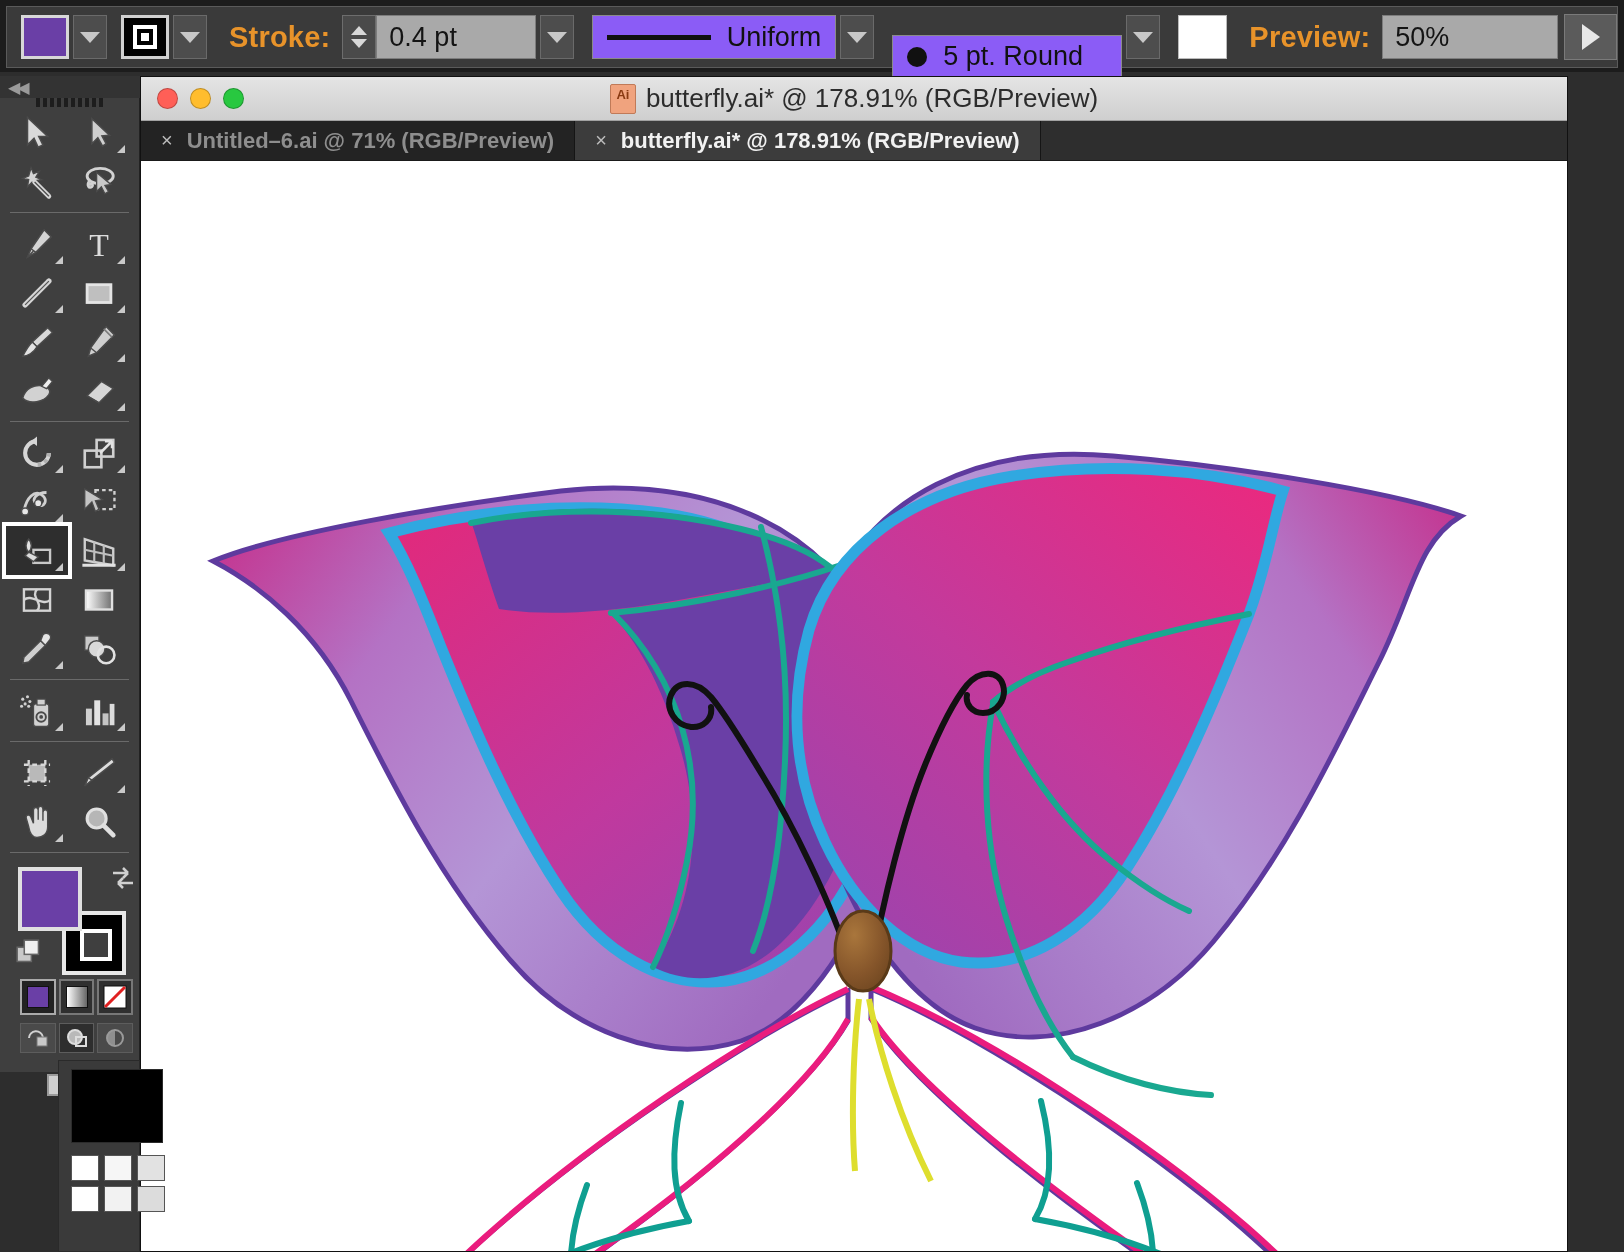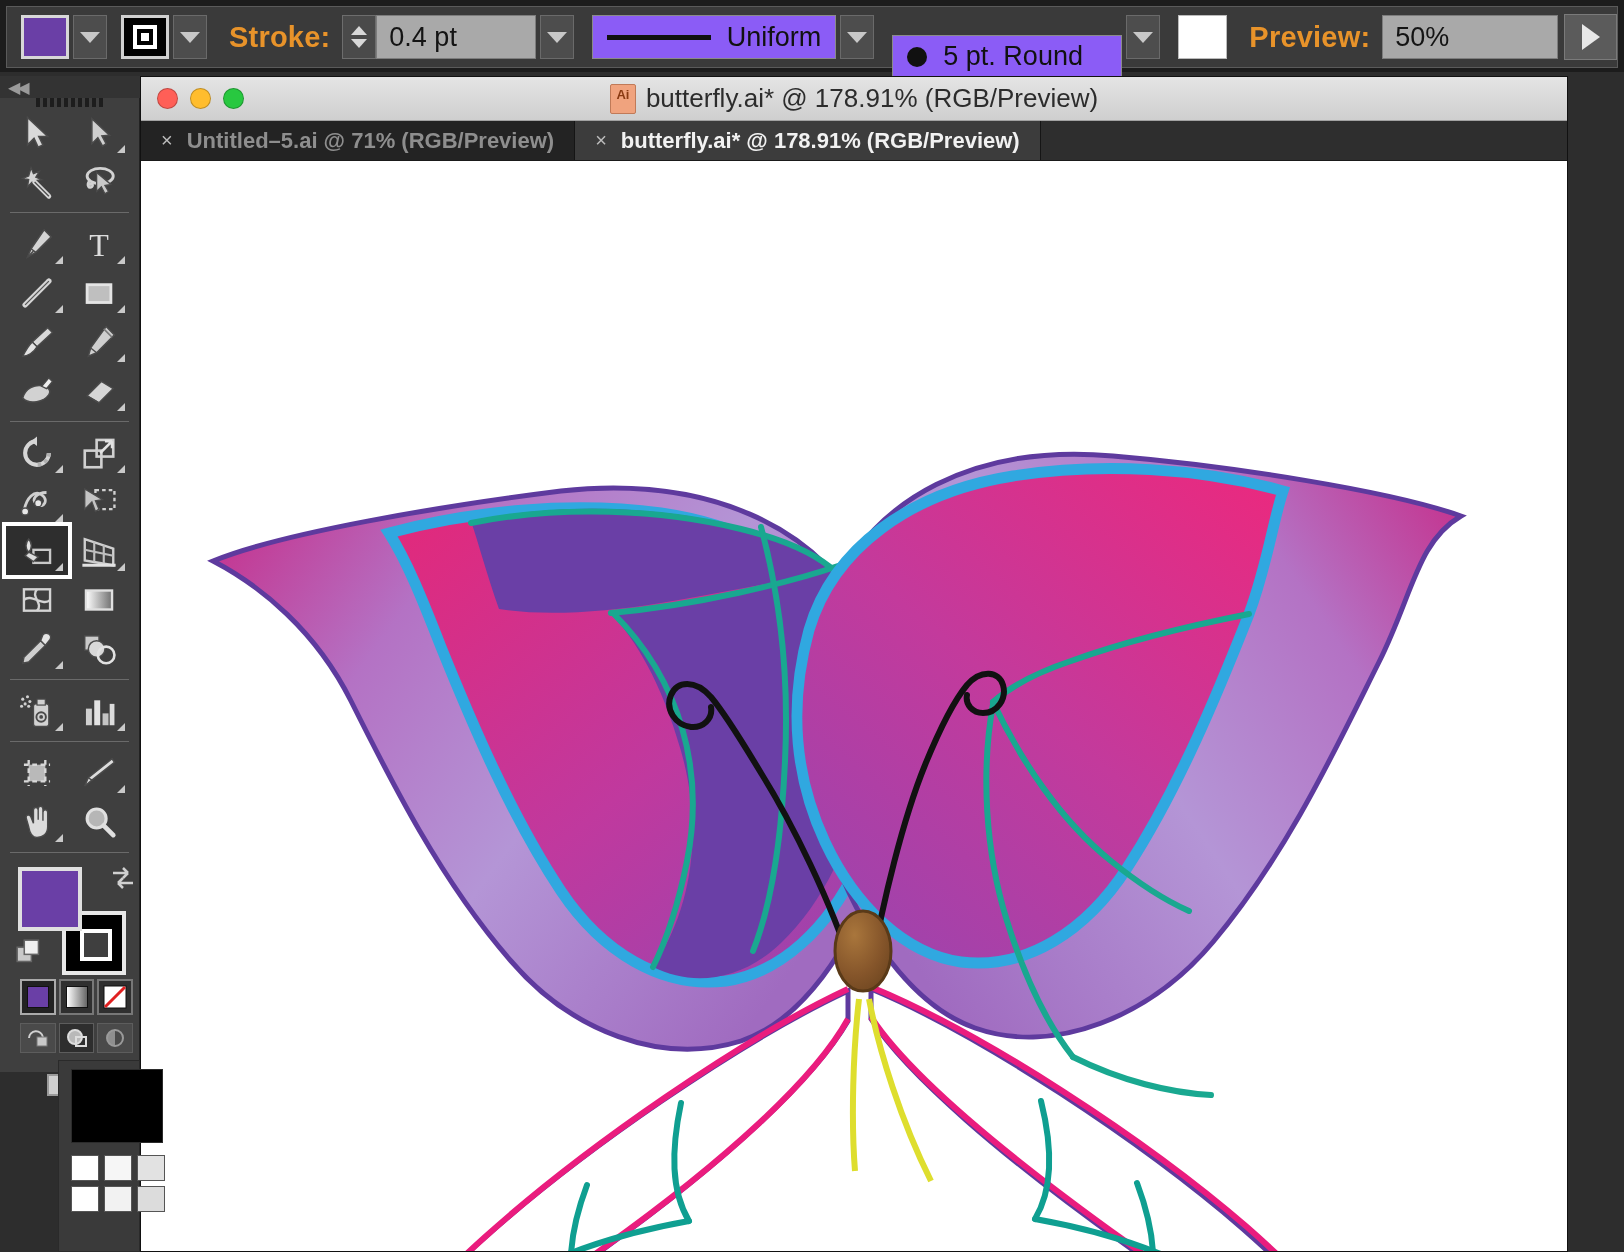--- a/index.html
+++ b/index.html
@@ -209,21 +209,21 @@
       </div>
       <div class="doctitle">
         <span class="ai-badge">Ai</span>
         <span>butterfly.ai* @ 178.91% (RGB/Preview)</span>
       </div>
     </div>
 
     <div class="tabstrip">
       <div class="tab">
         <span class="x">×</span>
-        <span>Untitled–5.ai @ 71% (RGB/Preview)</span>
+        <span>Untitled–6.ai @ 71% (RGB/Preview)</span>
       </div>
       <div class="tab active">
         <span class="x">×</span>
         <span>butterfly.ai* @ 178.91% (RGB/Preview)</span>
       </div>
     </div>
 
     <div class="canvas">
       <svg width="1428" height="1092" viewBox="0 0 1428 1092">
         <defs>

